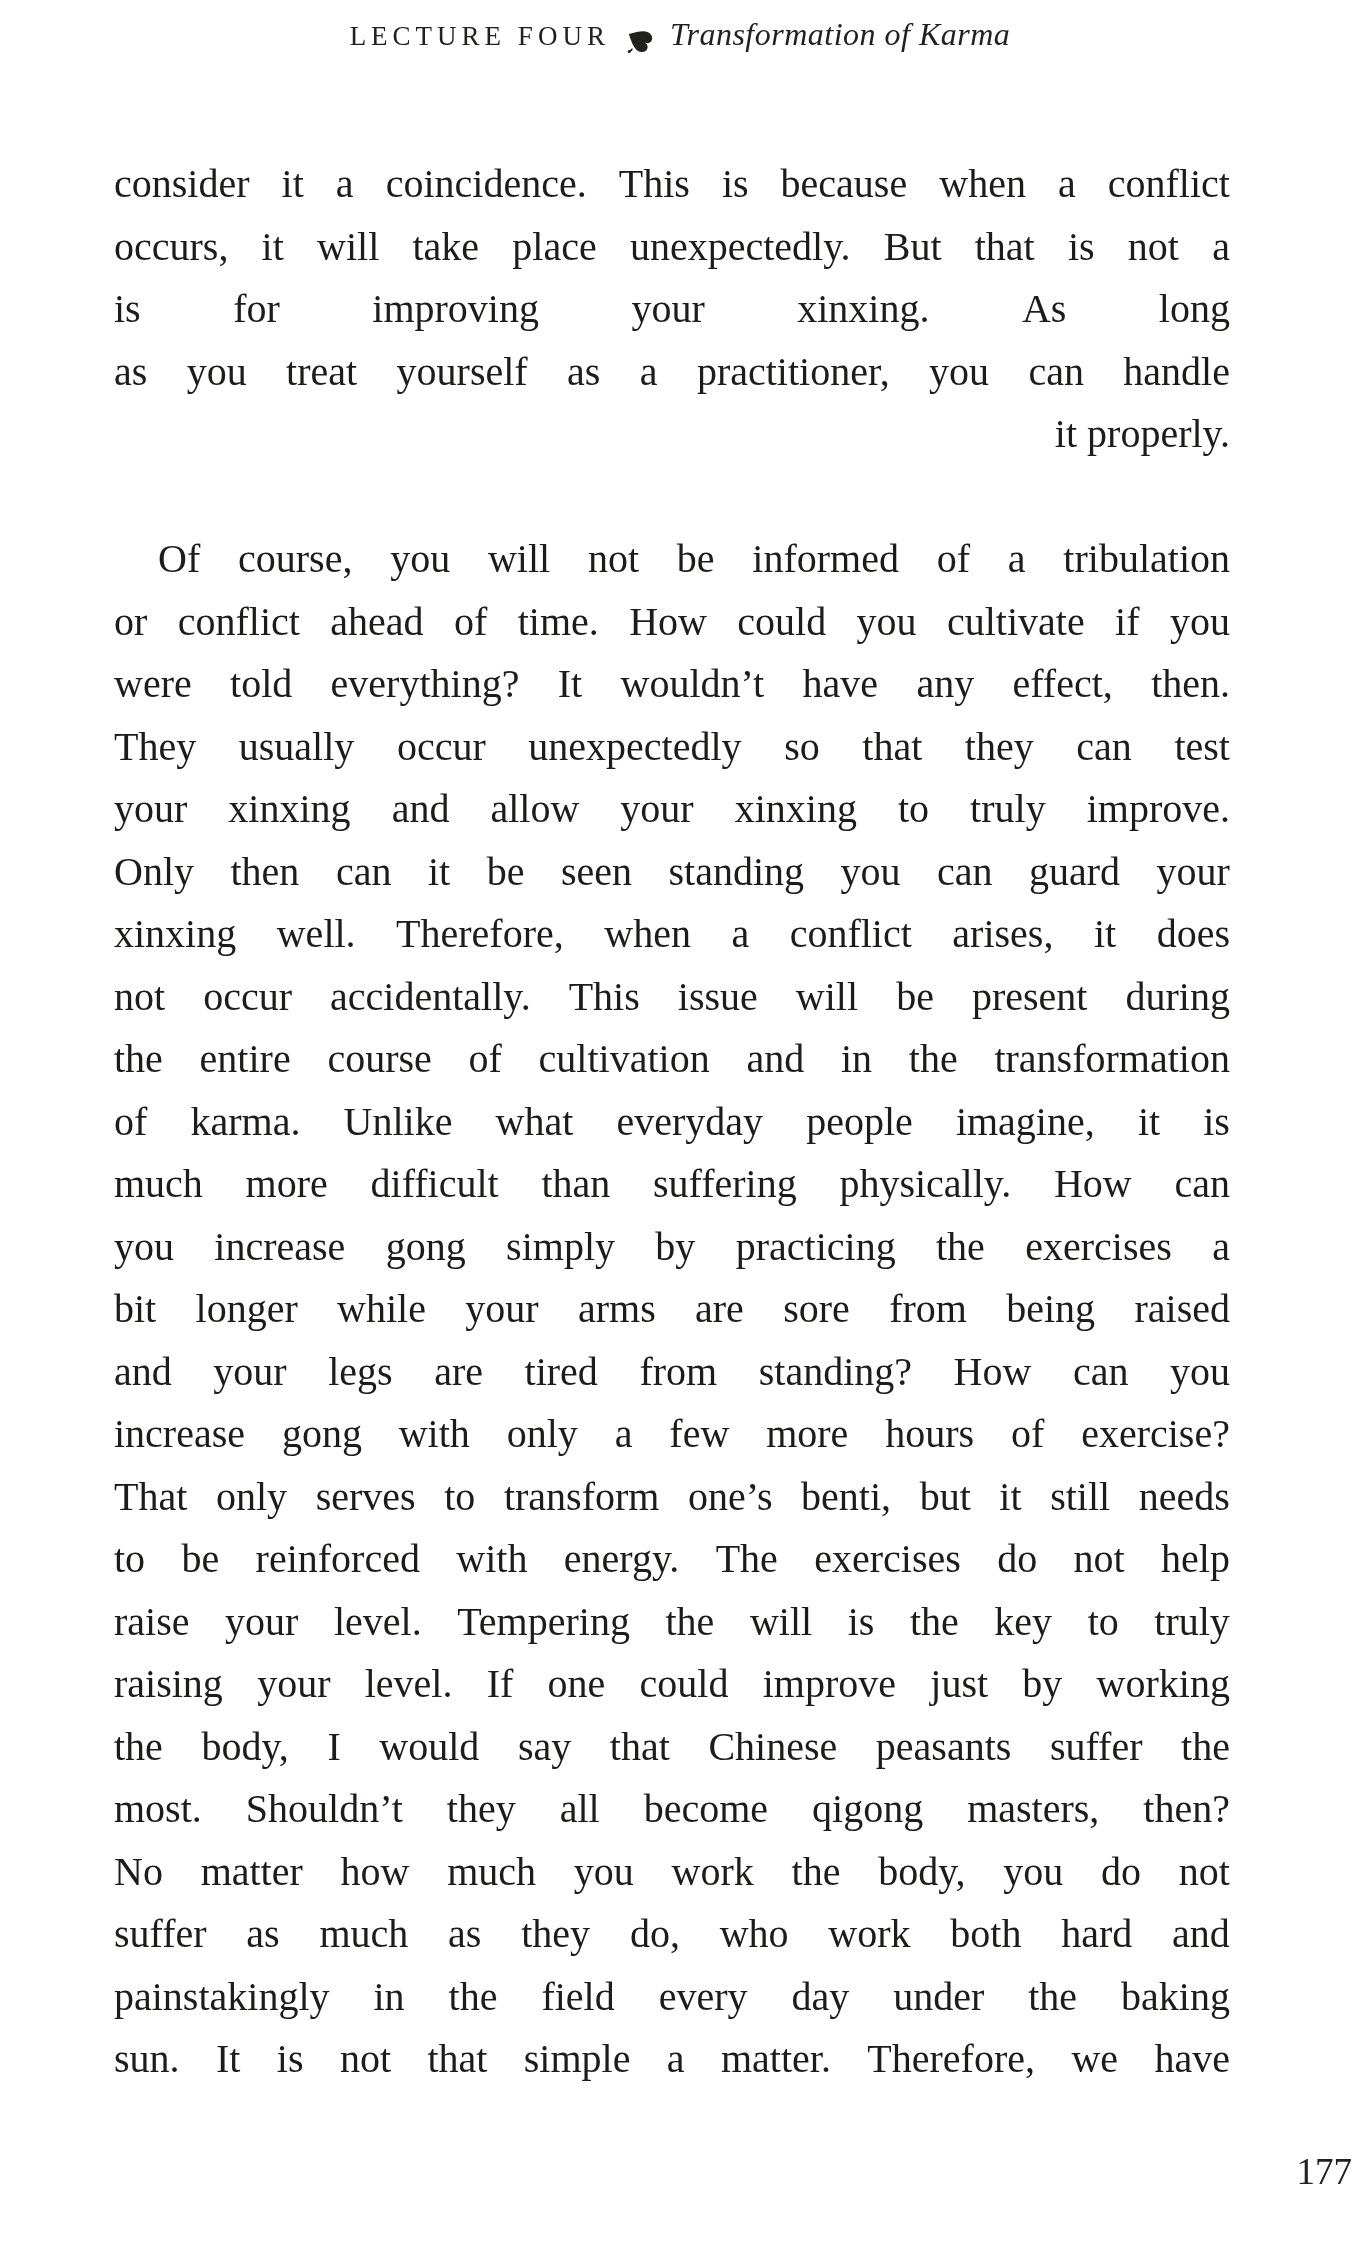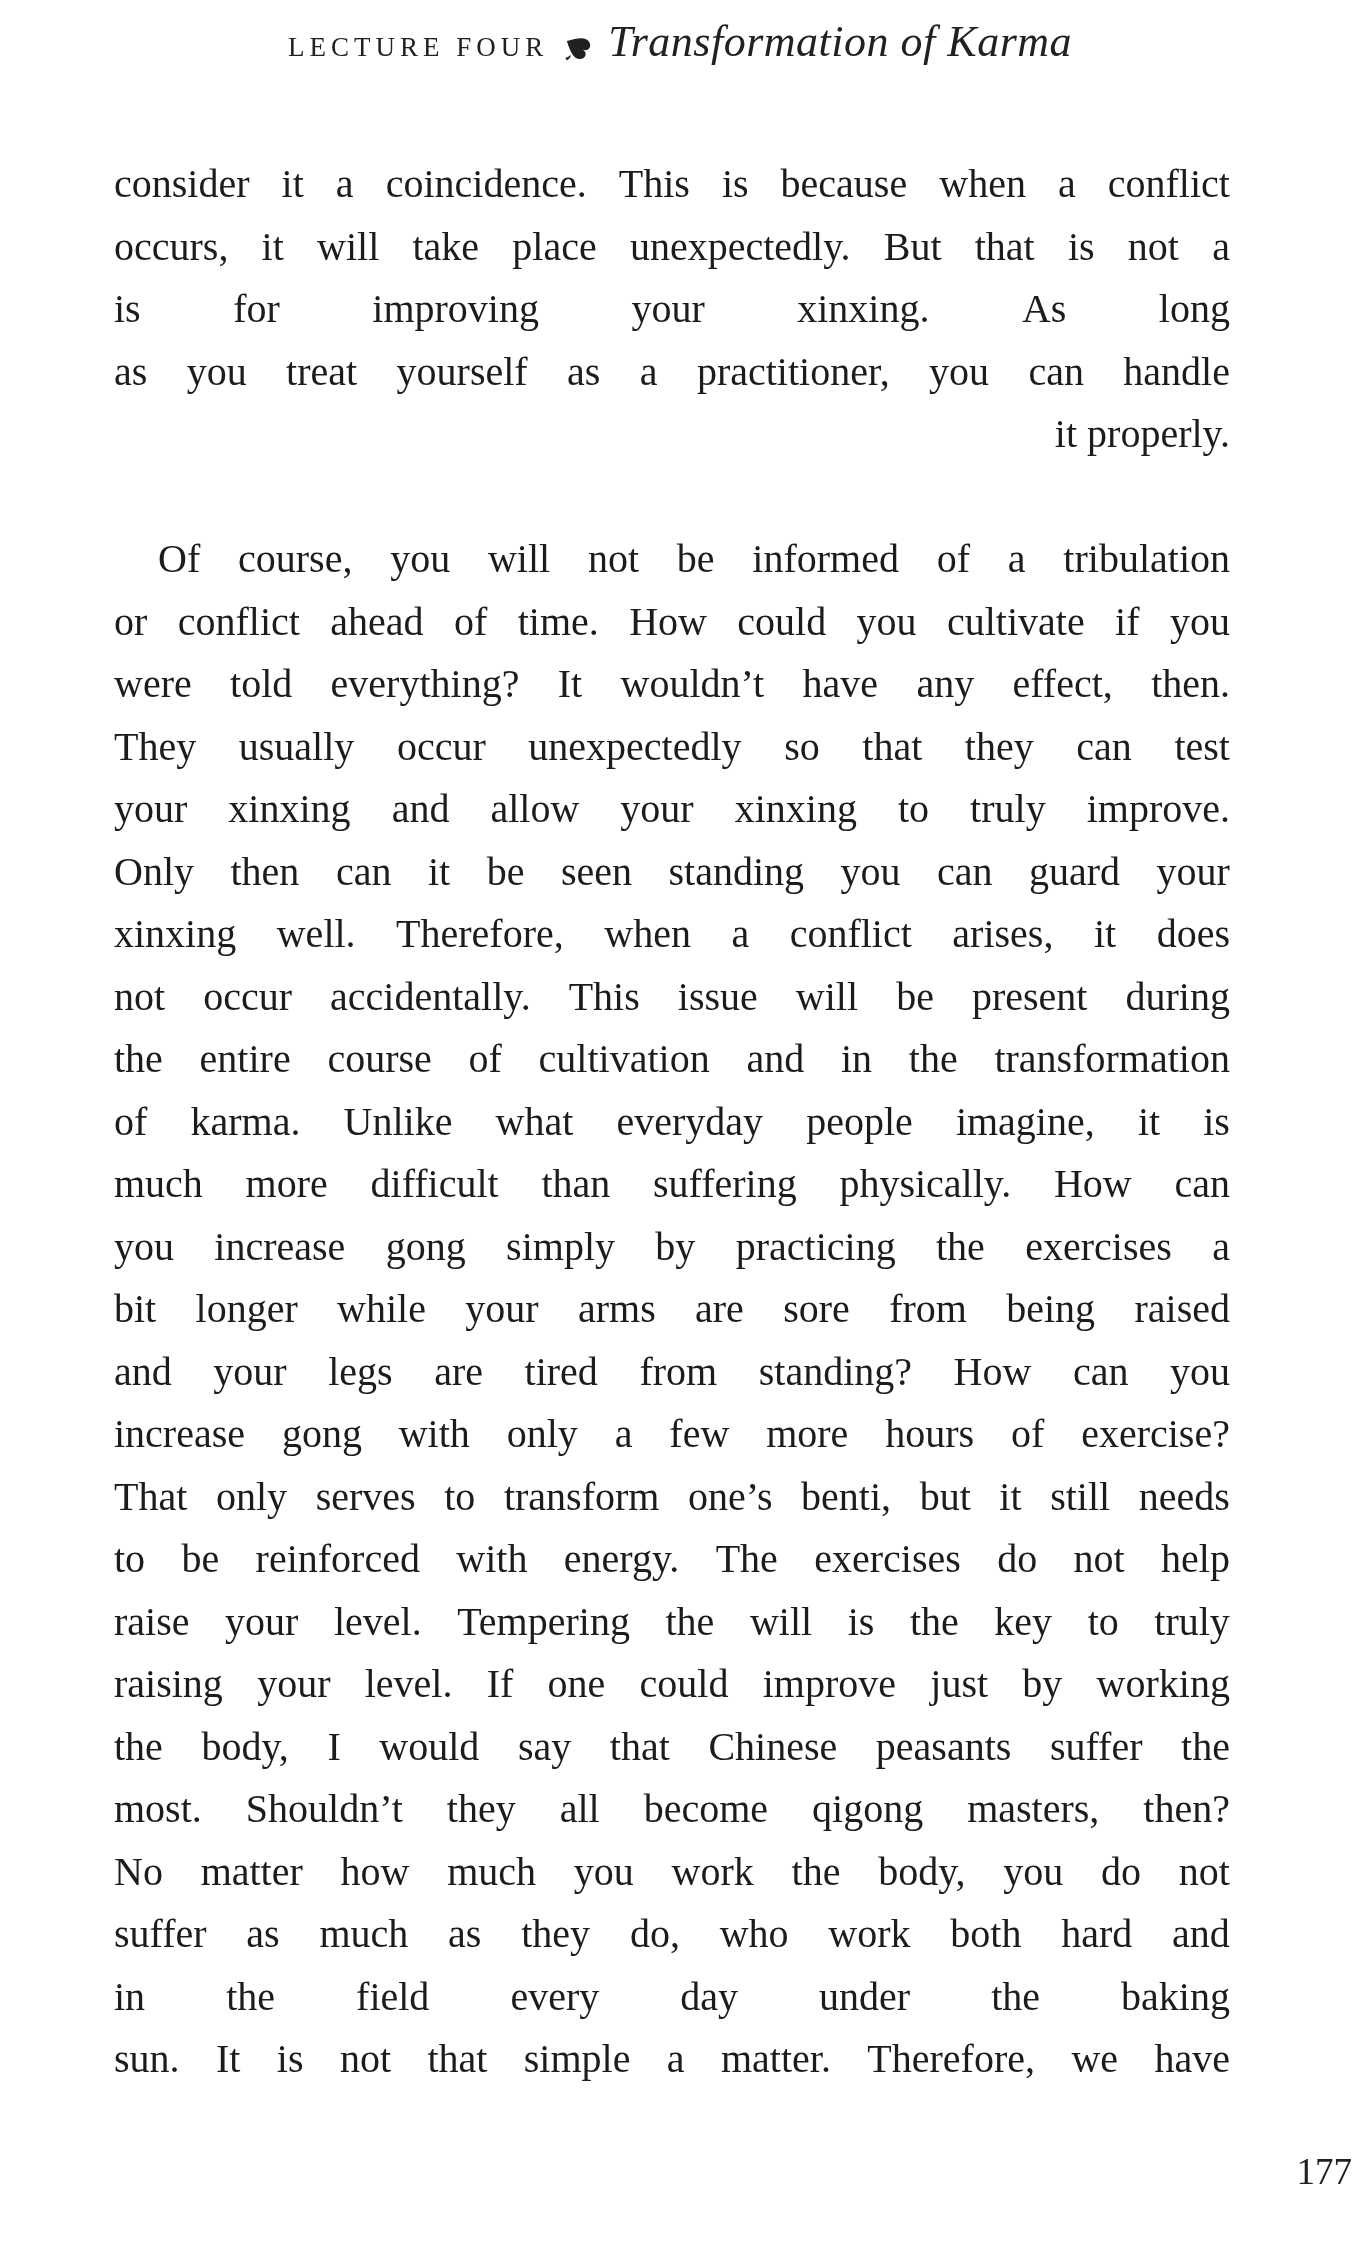--- a/index.html
+++ b/index.html
@@ -12,21 +12,21 @@
   .running-header {
     position:absolute; top:16px; left:0; right:0;
     display:flex; justify-content:center; align-items:baseline; gap:15px;
   }
   .header-caps {
     font-size:27px; letter-spacing:5px; color:#22211f;
   }
   .leaf-wrap { align-self:center; transform:translateY(5px); line-height:0; }
   .leaf-wrap svg { width:30px; height:30px; display:block; }
   .header-title {
-    font-style:italic; font-size:44px; color:#22211f; letter-spacing:0.5px;
+    font-style:italic; font-size:32px; color:#22211f; letter-spacing:0.5px;
   }
   .body-block {
     position:absolute; left:114px; top:153px; width:1116px;
     font-size:40px; line-height:62.5px; color:#1d1c1a;
   }
   .jline { display:flex; justify-content:space-between; }
   .plainline { text-align:right; }
   .indent { padding-left:44px; }
   .para-2 { margin-top:62.5px; }
   .page-number {
@@ -368,20 +368,21 @@
         <span>as</span>
         <span>they</span>
         <span>do,</span>
         <span>who</span>
         <span>work</span>
         <span>both</span>
         <span>hard</span>
         <span>and</span>
       </div>
     <div class="jline">
+        <span>painstakingly</span>
         <span>in</span>
         <span>the</span>
         <span>field</span>
         <span>every</span>
         <span>day</span>
         <span>under</span>
         <span>the</span>
         <span>baking</span>
       </div>
     <div class="jline">

